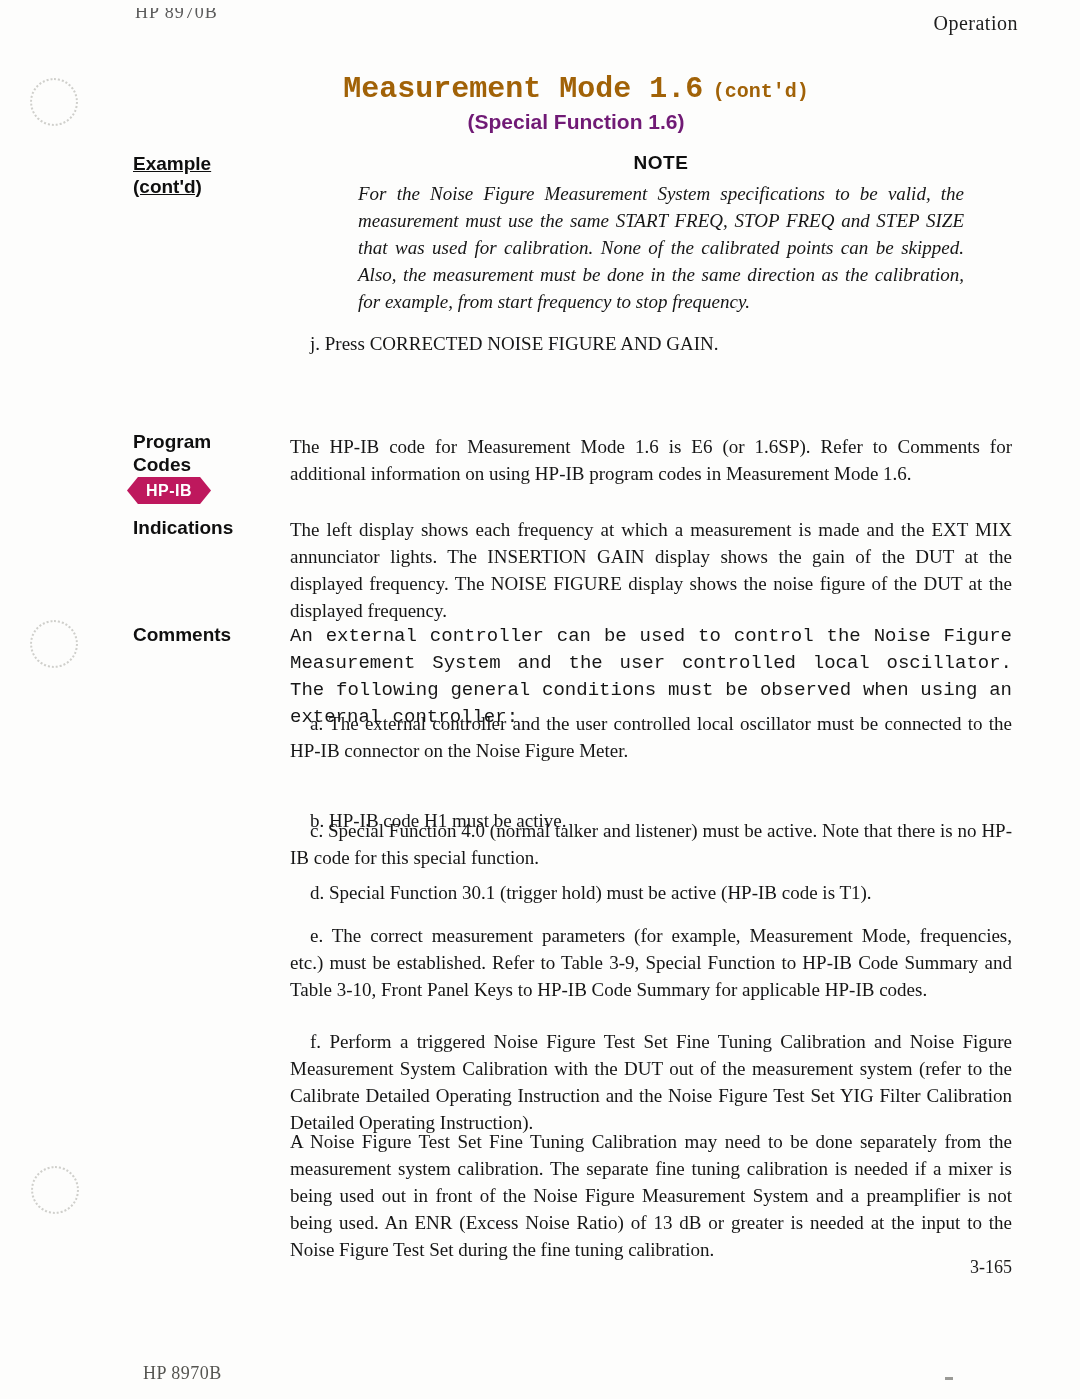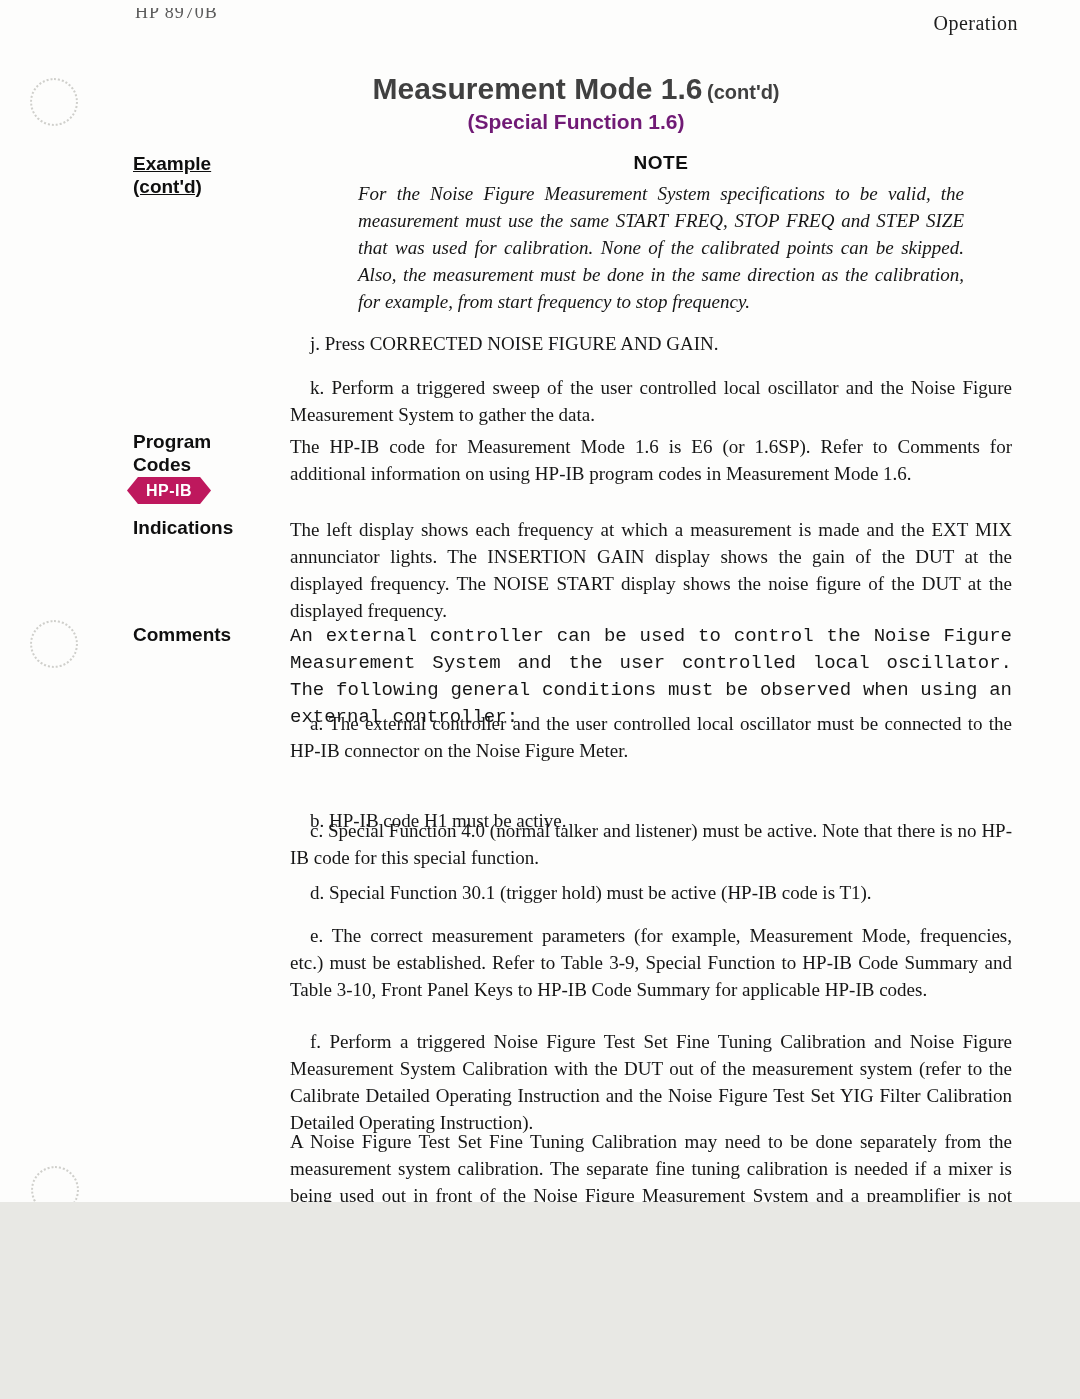--- a/index.html
+++ b/index.html
@@ -1,18 +1,18 @@
 <!DOCTYPE html>
 <html><head>
 <meta charset="utf-8">
 <style>
   html,body { margin:0; padding:0; background:#e8e8e4; }
   .page {
     position:relative;
-    width:1080px; height:1202px;
+    width:1080px; height:1399px;
     margin:0 auto;
     background:#fdfdfc;
     color:#161616;
     overflow:hidden;
     font-family:"Liberation Serif", serif;
   }
 
   
   .hdr-left {
     position:absolute; left:135px; top:8px;
@@ -24,21 +24,21 @@
     color:#5c5c5c; letter-spacing:1px;
   }
   .hdr-right {
     position:absolute; right:62px; top:12px;
     font:20px "Liberation Serif", serif;
     color:#1d1d1d; letter-spacing:0.5px;
   }
 
   
   .title-block { position:absolute; left:88px; top:72px; width:976px; text-align:center; }
-  .title-line { font-family:Liberation Sans, sans-serif; font-weight:bold; color:#404040; }
+  .title-line { font-family:Liberation Mono, monospace; font-weight:bold; color:#a16207; }
   .t-main { font-size:30px; }
   .t-contd { font-size:20px; }
   .subtitle {
     margin-top:4px;
     font:bold 21px "Liberation Sans", sans-serif;
     color:#701a75;
   }
 
   
   .artifact {
@@ -156,25 +156,24 @@
 
   <div class="mlabel lbl-indications">Indications</div>
   <div class="mlabel lbl-comments">Comments</div>
 
   <div class="note-block">
     <div class="note-heading">NOTE</div>
     <p class="note-body">For the Noise Figure Measurement System specifications to be valid, the measurement must use the same START FREQ, STOP FREQ and STEP SIZE that was used for calibration. None of the calibrated points can be skipped. Also, the measurement must be done in the same direction as the calibration, for example, from start frequency to stop frequency.</p>
   </div>
 
   <p class="para indent p-stepj">j. Press CORRECTED NOISE FIGURE AND GAIN.</p>
-  <p class="para indent p-stepk">k. Perform a triggered sweep of the user controlled local oscillator and the Noise Figure Measurement System to gather the data.</p>
 
   <p class="para p-pcbody">The HP-IB code for Measurement Mode 1.6 is E6 (or 1.6SP). Refer to Comments for additional information on using HP-IB program codes in Measurement Mode 1.6.</p>
 
-  <p class="para p-indbody">The left display shows each frequency at which a measurement is made and the EXT MIX annunciator lights. The INSERTION GAIN display shows the gain of the DUT at the displayed frequency. The NOISE START display shows the noise figure of the DUT at the displayed frequency.</p>
+  <p class="para p-indbody">The left display shows each frequency at which a measurement is made and the EXT MIX annunciator lights. The INSERTION GAIN display shows the gain of the DUT at the displayed frequency. The NOISE FIGURE display shows the noise figure of the DUT at the displayed frequency.</p>
 
   <p class="para p-comintro">An external controller can be used to control the Noise Figure Measurement System and the user controlled local oscillator. The following general conditions must be observed when using an external controller:</p>
   <p class="para indent p-itema">a. The external controller and the user controlled local oscillator must be connected to the HP-IB connector on the Noise Figure Meter.</p>
   <p class="para indent p-itemb">b. HP-IB code H1 must be active.</p>
   <p class="para indent p-itemc">c. Special Function 4.0 (normal talker and listener) must be active. Note that there is no HP-IB code for this special function.</p>
   <p class="para indent p-itemd">d. Special Function 30.1 (trigger hold) must be active (HP-IB code is T1).</p>
   <p class="para indent p-iteme">e. The correct measurement parameters (for example, Measurement Mode, frequencies, etc.) must be established. Refer to Table 3-9, Special Function to HP-IB Code Summary and Table 3-10, Front Panel Keys to HP-IB Code Summary for applicable HP-IB codes.</p>
   <p class="para indent p-itemf">f. Perform a triggered Noise Figure Test Set Fine Tuning Calibration and Noise Figure Measurement System Calibration with the DUT out of the measurement system (refer to the Calibrate Detailed Operating Instruction and the Noise Figure Test Set YIG Filter Calibration Detailed Operating Instruction).</p>
   <p class="para p-closing">A Noise Figure Test Set Fine Tuning Calibration may need to be done separately from the measurement system calibration. The separate fine tuning calibration is needed if a mixer is being used out in front of the Noise Figure Measurement System and a preamplifier is not being used. An ENR (Excess Noise Ratio) of 13 dB or greater is needed at the input to the Noise Figure Test Set during the fine tuning calibration.</p>
 

